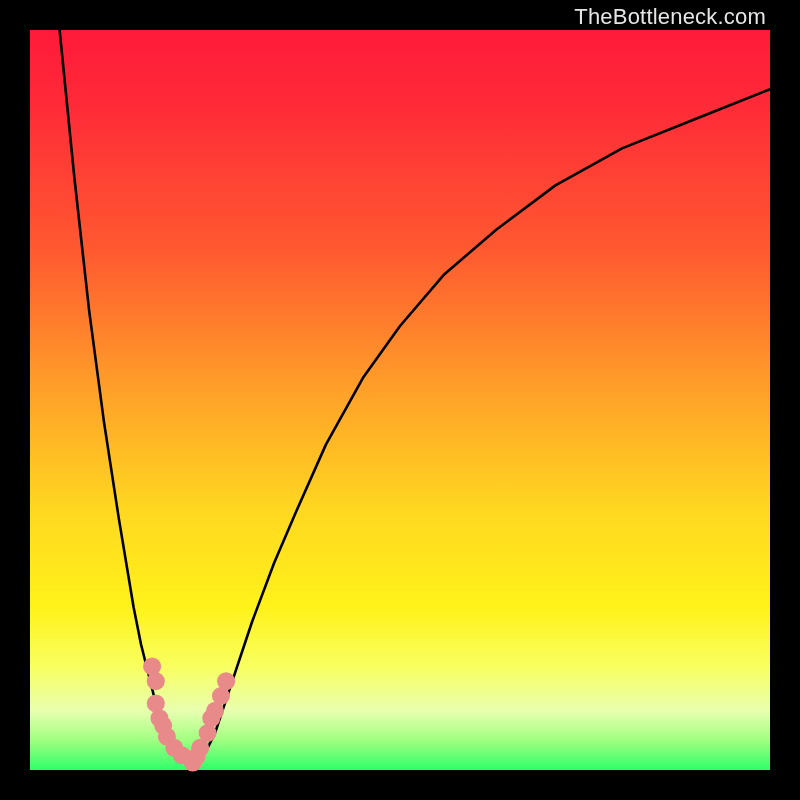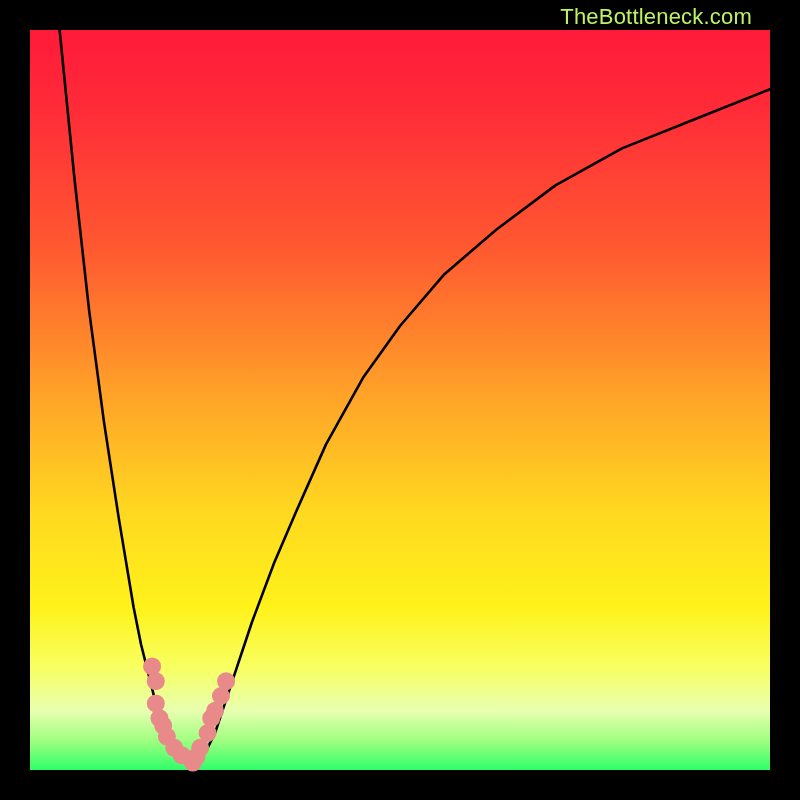--- a/index.html
+++ b/index.html
@@ -34,22 +34,22 @@
       #fff21a 78%,
       #f8ff60 86%,
       #e8ffb0 92%,
       #a0ff80 96%,
       #2fff6a 100%
     );
   }
   .watermark {
     position: absolute;
     top: 4px;
-    right: 48px;
-    color: #bef264;
+    right: 34px;
+    color: #e5e5e5;
     font-size: 22px;
     font-weight: 500;
     letter-spacing: 0.2px;
     user-select: none;
   }
   svg.overlay {
     position: absolute;
     left: 0;
     top: 0;
     width: 740px;

